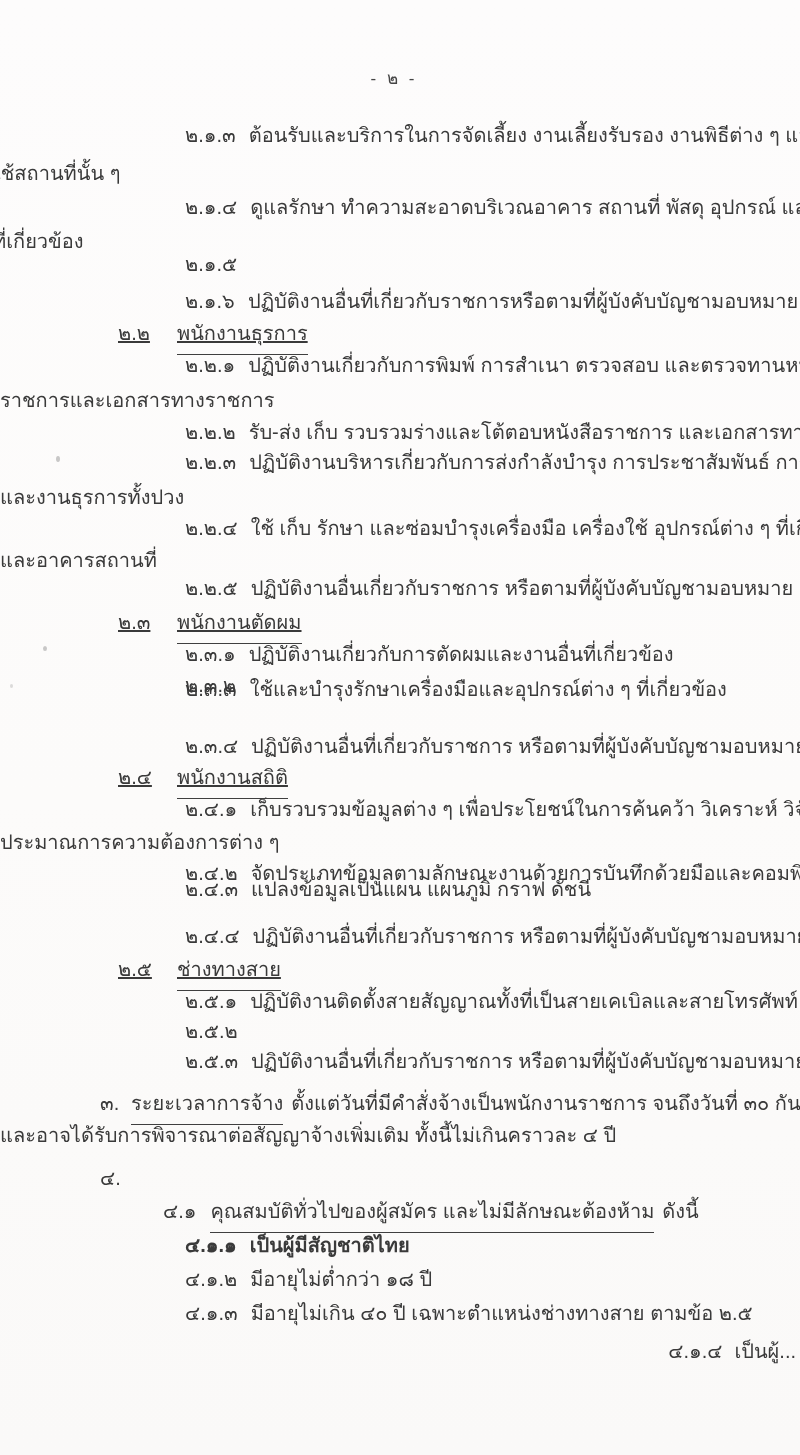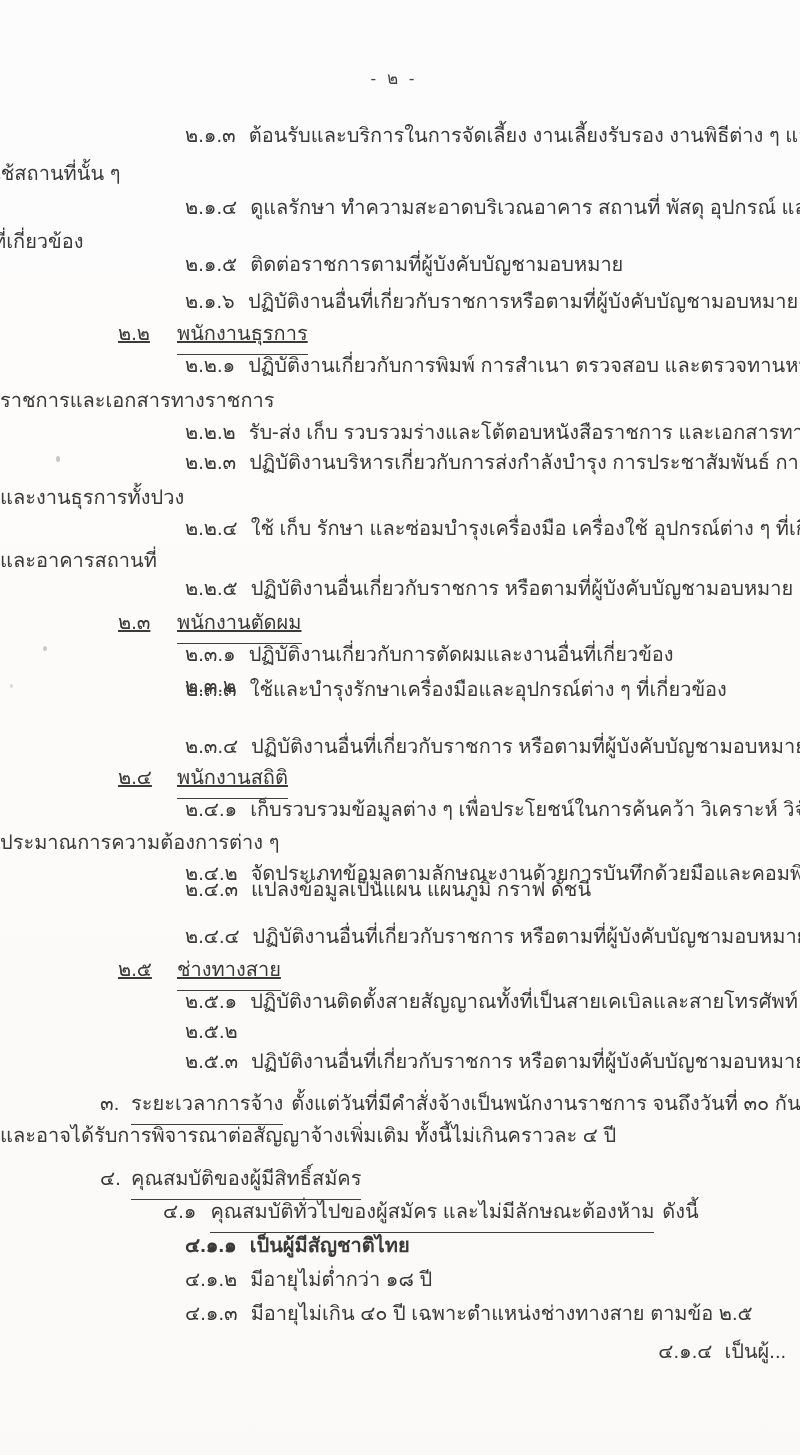--- a/index.html
+++ b/index.html
@@ -18,21 +18,21 @@
   .line{
     position:absolute;display:flex;align-items:baseline;
     white-space:nowrap;font-size:20px;line-height:27px;color:#3a3a3a;
   }
   .num{display:inline-block;}
   .item{left:185px;}      .item    .num{min-width:50px;margin-right:13px;}
   .section{left:118px;text-decoration:underline;}   .section .num{min-width:45px;margin-right:14px;}
   .major{left:100px;}     .major   .num{min-width:21px;margin-right:10px;}
   .sub4{left:163px;}      .sub4    .num{min-width:33px;margin-right:14px;}
   .cont{left:0;}
-  .rightline{left:auto;right:14px;margin-left:44px;} .rightline .num{margin-right:12px;}
+  .rightline{left:auto;right:4px;margin-left:44px;} .rightline .num{margin-right:12px;}
   .u{border-bottom:1.5px solid #3f3f3f;padding-bottom:7px;}
   .rest{margin-left:8px;}
   .speck{position:absolute;background:#9d9d9d;opacity:.55;border-radius:50%;}
   .speck.s1{left:56px;top:456px;width:4px;height:6px;}
   .speck.s2{left:43px;top:646px;width:4px;height:5px;}
   .speck.s3{left:10px;top:684px;width:3px;height:4px;opacity:.35;}
 </style>
 </head>
 <body>
 
@@ -48,21 +48,20 @@
       </div>
       <div class="line item" style="top: 194px;">
         <span class="num">๒.๑.๔</span>
         <span class="txt">ดูแลรักษา ทำความสะอาดบริเวณอาคาร สถานที่ พัสดุ อุปกรณ์ และทรัพย์สิน</span>
       </div>
       <div class="line cont" style="top: 228px; left: -7px;">
         <span class="txt">ที่เกี่ยวข้อง</span>
       </div>
       <div class="line item" style="top: 251px;">
         <span class="num">๒.๑.๕</span>
-        <span class="txt">ติดต่อราชการตามที่ผู้บังคับบัญชามอบหมาย</span>
       </div>
       <div class="line item" style="top: 288px;">
         <span class="num">๒.๑.๖</span>
         <span class="txt">ปฏิบัติงานอื่นที่เกี่ยวกับราชการหรือตามที่ผู้บังคับบัญชามอบหมาย</span>
       </div>
       <div class="line section" style="top: 320px;">
         <span class="num">๒.๒</span>
         <span class="u">พนักงานธุรการ</span>
       </div>
       <div class="line item" style="top: 352px;">
@@ -154,21 +153,20 @@
       <div class="line major" style="top: 1090px;">
         <span class="num">๓.</span>
         <span class="u">ระยะเวลาการจ้าง</span>
         <span class="rest">ตั้งแต่วันที่มีคำสั่งจ้างเป็นพนักงานราชการ จนถึงวันที่ ๓๐ กันยายน ๒๕๖๗</span>
       </div>
       <div class="line cont" style="top: 1122px; left: 0px;">
         <span class="txt">และอาจได้รับการพิจารณาต่อสัญญาจ้างเพิ่มเติม ทั้งนี้ไม่เกินคราวละ ๔ ปี</span>
       </div>
       <div class="line major" style="top: 1165px;">
         <span class="num">๔.</span>
-        <span class="u">คุณสมบัติของผู้มีสิทธิ์สมัคร</span>
       </div>
       <div class="line sub4" style="top: 1198px;">
         <span class="num">๔.๑</span>
         <span class="u">คุณสมบัติทั่วไปของผู้สมัคร และไม่มีลักษณะต้องห้าม</span>
         <span class="rest">ดังนี้</span>
       </div>
       <div class="line item" style="top: 1232px; font-weight: bold;">
         <span class="num">๔.๑.๑</span>
         <span class="txt">เป็นผู้มีสัญชาติไทย</span>
       </div>

